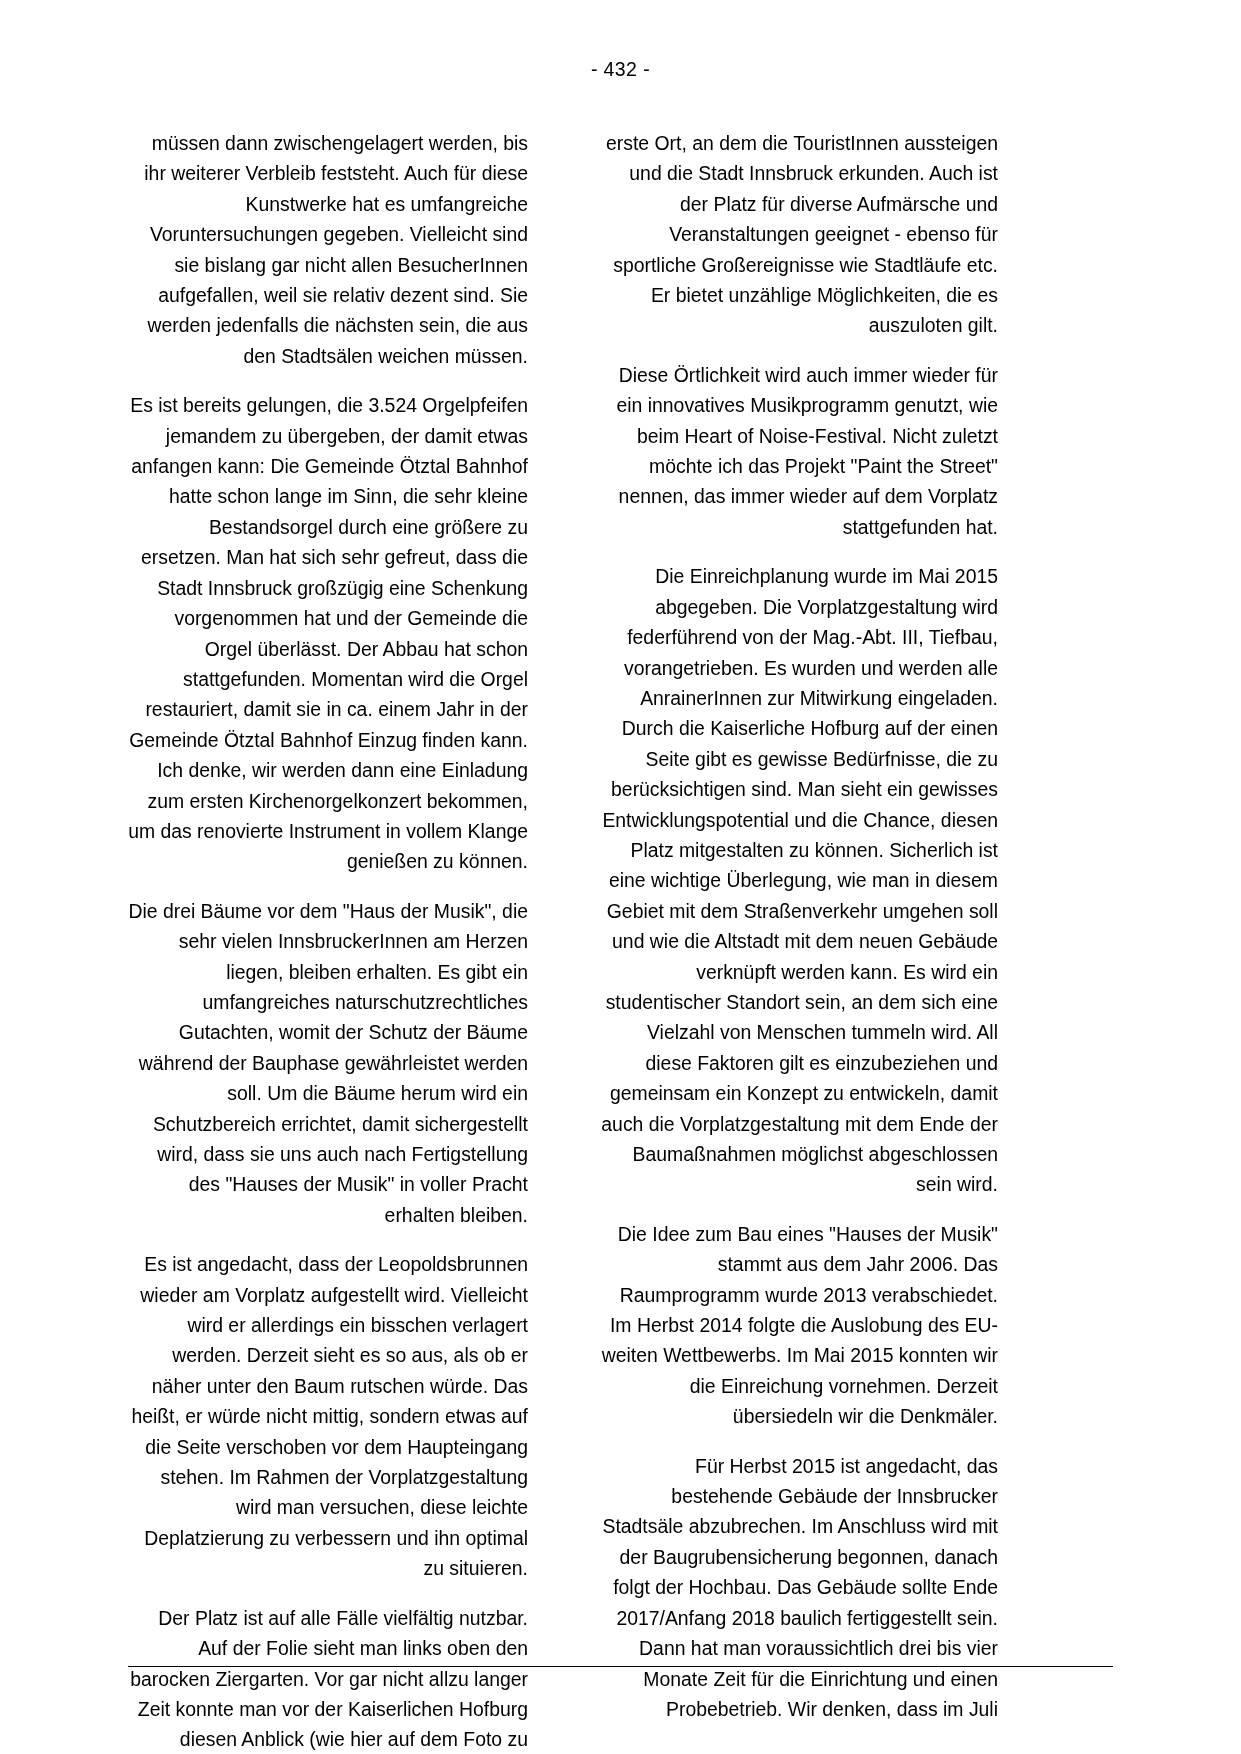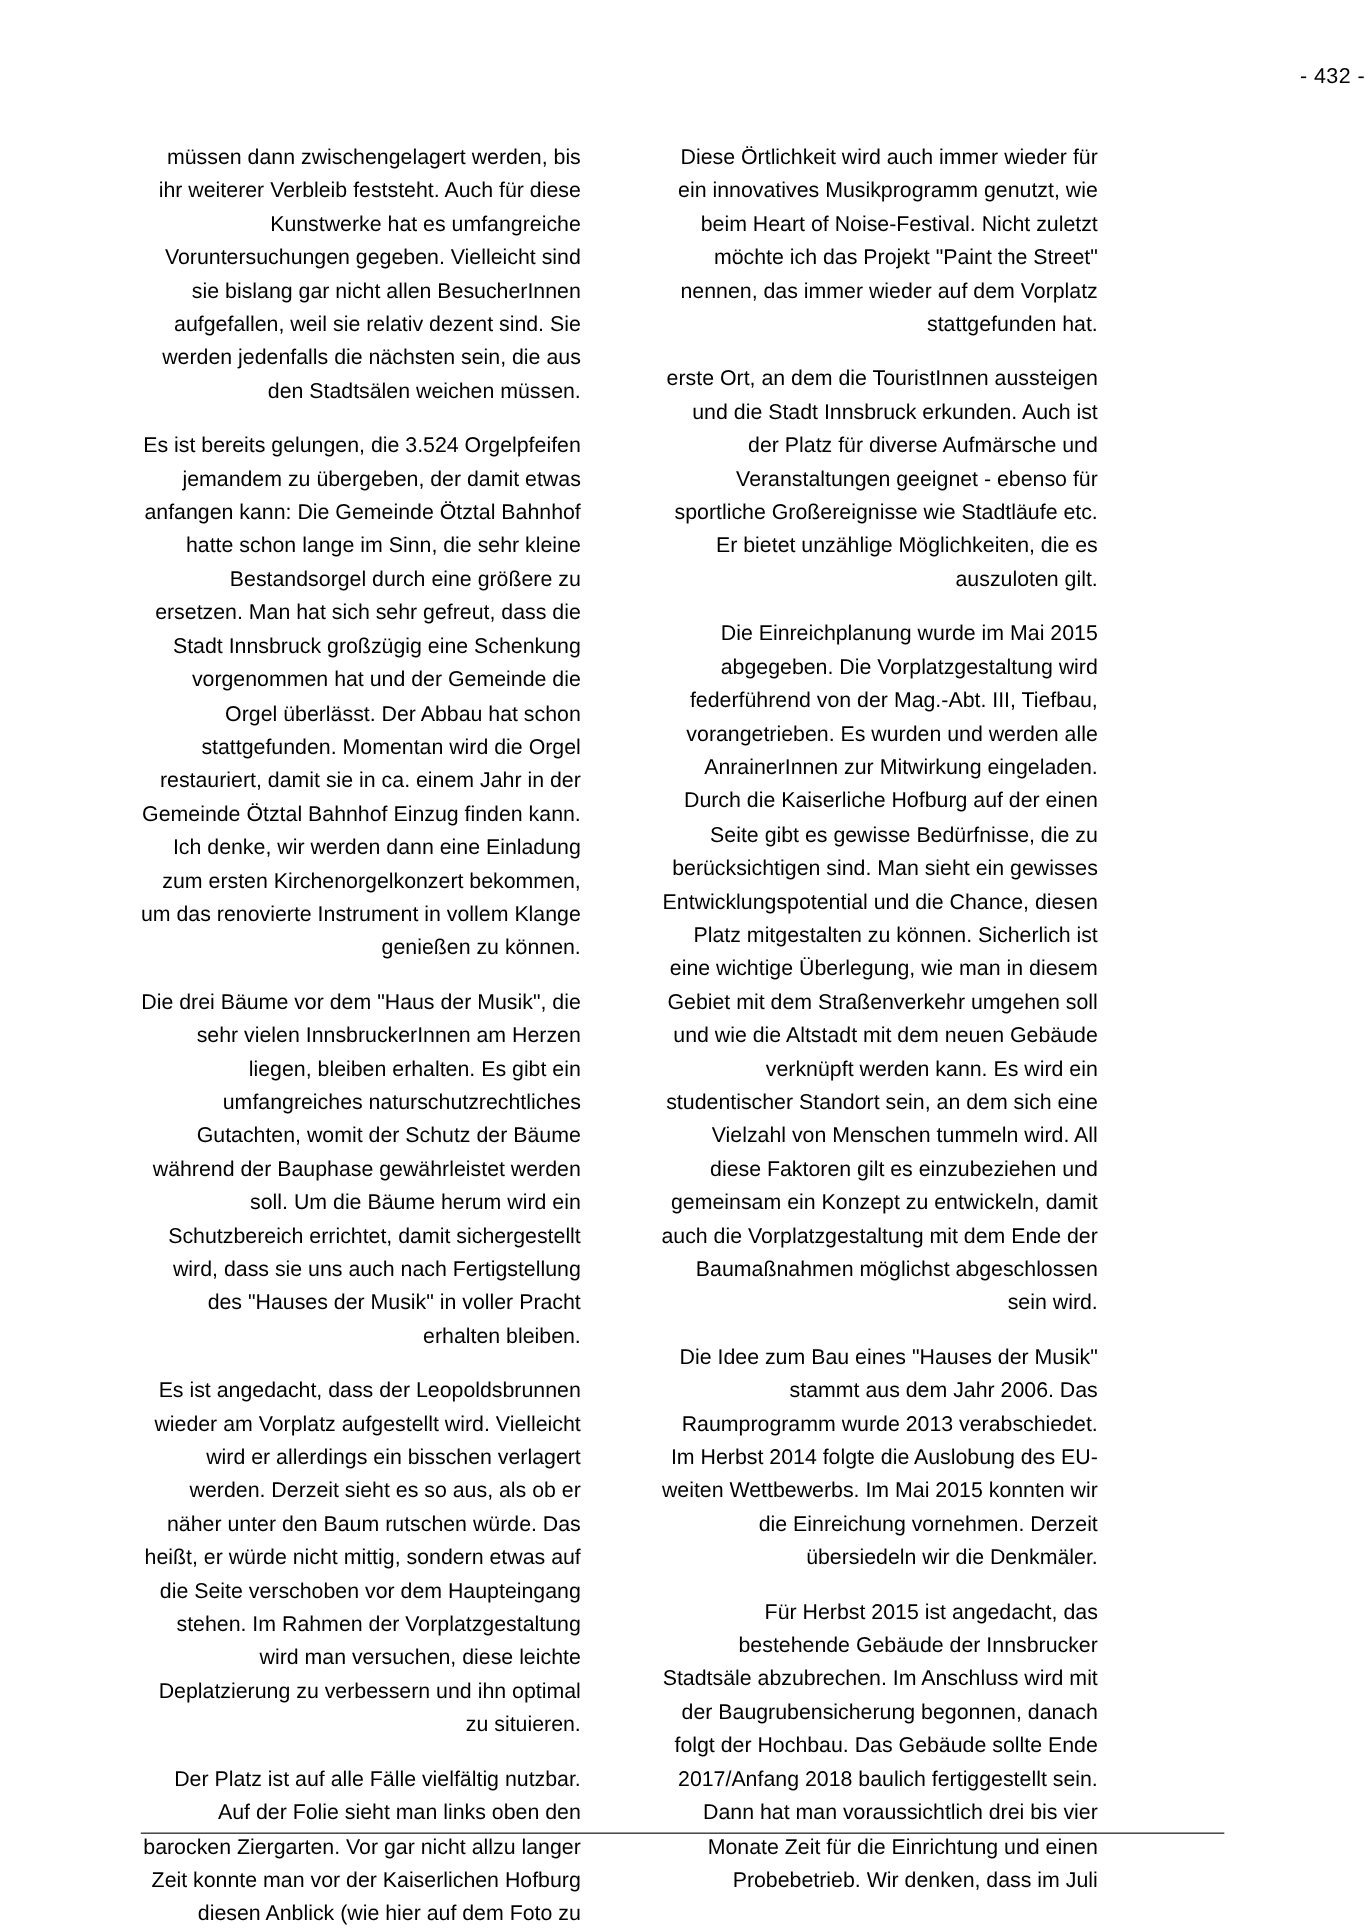--- a/index.html
+++ b/index.html
@@ -17,21 +17,21 @@
     height: 1754px;
     margin: 0 auto;
     background: #ffffff;
     box-sizing: border-box;
   }
   .page-number {
     position: absolute;
     top: 58px;
     left: 0;
     width: 1241px;
-    text-align: right;
+    text-align: center;
     font-size: 19.5px;
     letter-spacing: 0.4px;
   }
   .content {
     position: absolute;
     top: 128px;
     left: 128px;
     width: 985px;
     display: flex;
     gap: 70px;
@@ -78,22 +78,22 @@
 
     <div class="col">
       <p>müssen dann zwischengelagert werden, bis ihr weiterer Verbleib feststeht. Auch für diese Kunstwerke hat es umfangreiche Voruntersuchungen gegeben. Vielleicht sind sie bislang gar nicht allen BesucherInnen aufgefallen, weil sie relativ dezent sind. Sie werden jedenfalls die nächsten sein, die aus den Stadtsälen weichen müssen.</p>
       <p>Es ist bereits gelungen, die 3.524 Orgelpfeifen jemandem zu übergeben, der damit etwas anfangen kann: Die Gemeinde Ötztal Bahnhof hatte schon lange im Sinn, die sehr kleine Bestandsorgel durch eine größere zu ersetzen. Man hat sich sehr gefreut, dass die Stadt Innsbruck großzügig eine Schenkung vorgenommen hat und der Gemeinde die Orgel überlässt. Der Abbau hat schon stattgefunden. Momentan wird die Orgel restauriert, damit sie in ca. einem Jahr in der Gemeinde Ötztal Bahnhof Einzug finden kann. Ich denke, wir werden dann eine Einladung zum ersten Kirchenorgelkonzert bekommen, um das renovierte Instrument in vollem Klange genießen zu können.</p>
       <p>Die drei Bäume vor dem "Haus der Musik", die sehr vielen InnsbruckerInnen am Herzen liegen, bleiben erhalten. Es gibt ein umfangreiches naturschutzrechtliches Gutachten, womit der Schutz der Bäume während der Bauphase gewährleistet werden soll. Um die Bäume herum wird ein Schutzbereich errichtet, damit sichergestellt wird, dass sie uns auch nach Fertigstellung des "Hauses der Musik" in voller Pracht erhalten bleiben.</p>
       <p>Es ist angedacht, dass der Leopoldsbrunnen wieder am Vorplatz aufgestellt wird. Vielleicht wird er allerdings ein bisschen verlagert werden. Derzeit sieht es so aus, als ob er näher unter den Baum rutschen würde. Das heißt, er würde nicht mittig, sondern etwas auf die Seite verschoben vor dem Haupteingang stehen. Im Rahmen der Vorplatzgestaltung wird man versuchen, diese leichte Deplatzierung zu verbessern und ihn optimal zu situieren.</p>
       <p>Der Platz ist auf alle Fälle vielfältig nutzbar. Auf der Folie sieht man links oben den barocken Ziergarten. Vor gar nicht allzu langer Zeit konnte man vor der Kaiserlichen Hofburg diesen Anblick (wie hier auf dem Foto zu sehen ist) genießen. Das Bild rechts daneben zeigt den touristischen Blick. Viele Gäste kommen mit dem Bus in die Stadt Innsbruck. Manchmal ist dieser Vorplatz der</p>
     </div>
 
     <div class="col">
+      <p>erste Ort, an dem die TouristInnen aussteigen und die Stadt Innsbruck erkunden. Auch ist der Platz für diverse Aufmärsche und Veranstaltungen geeignet - ebenso für sportliche Großereignisse wie Stadtläufe etc. Er bietet unzählige Möglichkeiten, die es auszuloten gilt.</p>
       <p>Diese Örtlichkeit wird auch immer wieder für ein innovatives Musikprogramm genutzt, wie beim Heart of Noise-Festival. Nicht zuletzt möchte ich das Projekt "Paint the Street" nennen, das immer wieder auf dem Vorplatz stattgefunden hat.</p>
-      <p>erste Ort, an dem die TouristInnen aussteigen und die Stadt Innsbruck erkunden. Auch ist der Platz für diverse Aufmärsche und Veranstaltungen geeignet - ebenso für sportliche Großereignisse wie Stadtläufe etc. Er bietet unzählige Möglichkeiten, die es auszuloten gilt.</p>
       <p>Die Einreichplanung wurde im Mai 2015 abgegeben. Die Vorplatzgestaltung wird federführend von der Mag.-Abt. III, Tiefbau, vorangetrieben. Es wurden und werden alle AnrainerInnen zur Mitwirkung eingeladen. Durch die Kaiserliche Hofburg auf der einen Seite gibt es gewisse Bedürfnisse, die zu berücksichtigen sind. Man sieht ein gewisses Entwicklungspotential und die Chance, diesen Platz mitgestalten zu können. Sicherlich ist eine wichtige Überlegung, wie man in diesem Gebiet mit dem Straßenverkehr umgehen soll und wie die Altstadt mit dem neuen Gebäude verknüpft werden kann. Es wird ein studentischer Standort sein, an dem sich eine Vielzahl von Menschen tummeln wird. All diese Faktoren gilt es einzubeziehen und gemeinsam ein Konzept zu entwickeln, damit auch die Vorplatzgestaltung mit dem Ende der Baumaßnahmen möglichst abgeschlossen sein wird.</p>
       <p>Die Idee zum Bau eines "Hauses der Musik" stammt aus dem Jahr 2006. Das Raumprogramm wurde 2013 verabschiedet. Im Herbst 2014 folgte die Auslobung des EU-weiten Wettbewerbs. Im Mai 2015 konnten wir die Einreichung vornehmen. Derzeit übersiedeln wir die Denkmäler.</p>
       <p>Für Herbst 2015 ist angedacht, das bestehende Gebäude der Innsbrucker Stadtsäle abzubrechen. Im Anschluss wird mit der Baugrubensicherung begonnen, danach folgt der Hochbau. Das Gebäude sollte Ende 2017/Anfang 2018 baulich fertiggestellt sein. Dann hat man voraussichtlich drei bis vier Monate Zeit für die Einrichtung und einen Probebetrieb. Wir denken, dass im Juli</p>
     </div>
 
   </div>
 
   <div class="footer-rule"></div>
   <div class="footer-text">GR-Sitzung 16.07.2015</div>
 

